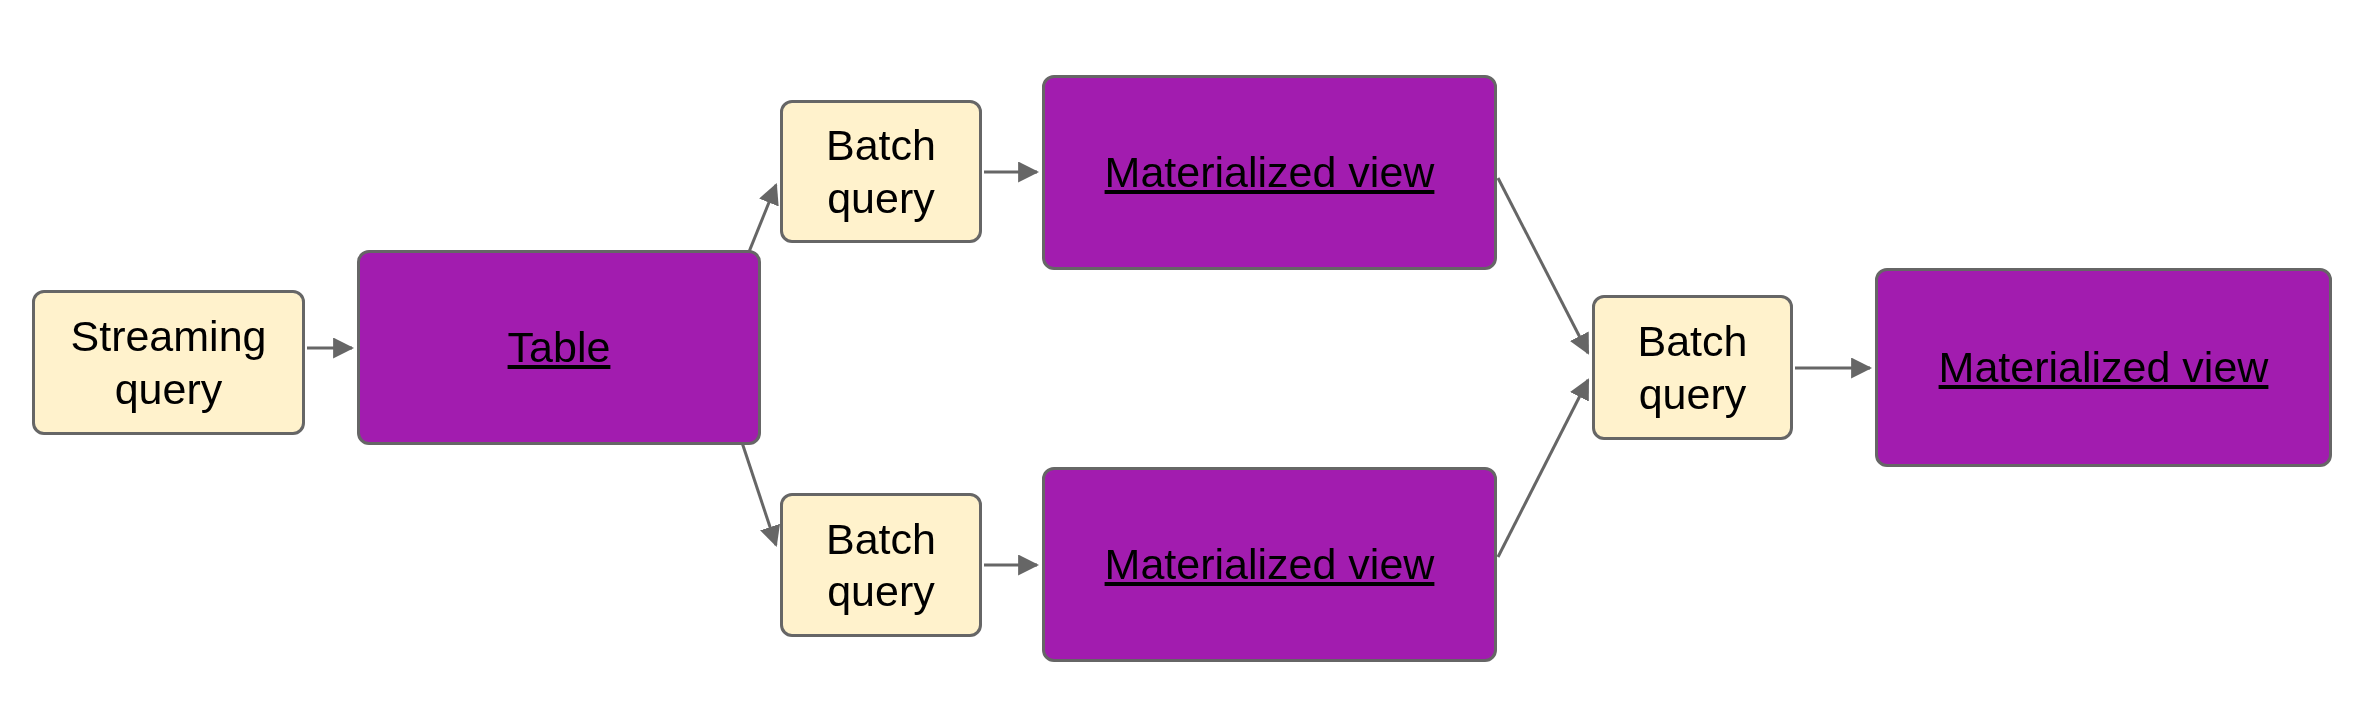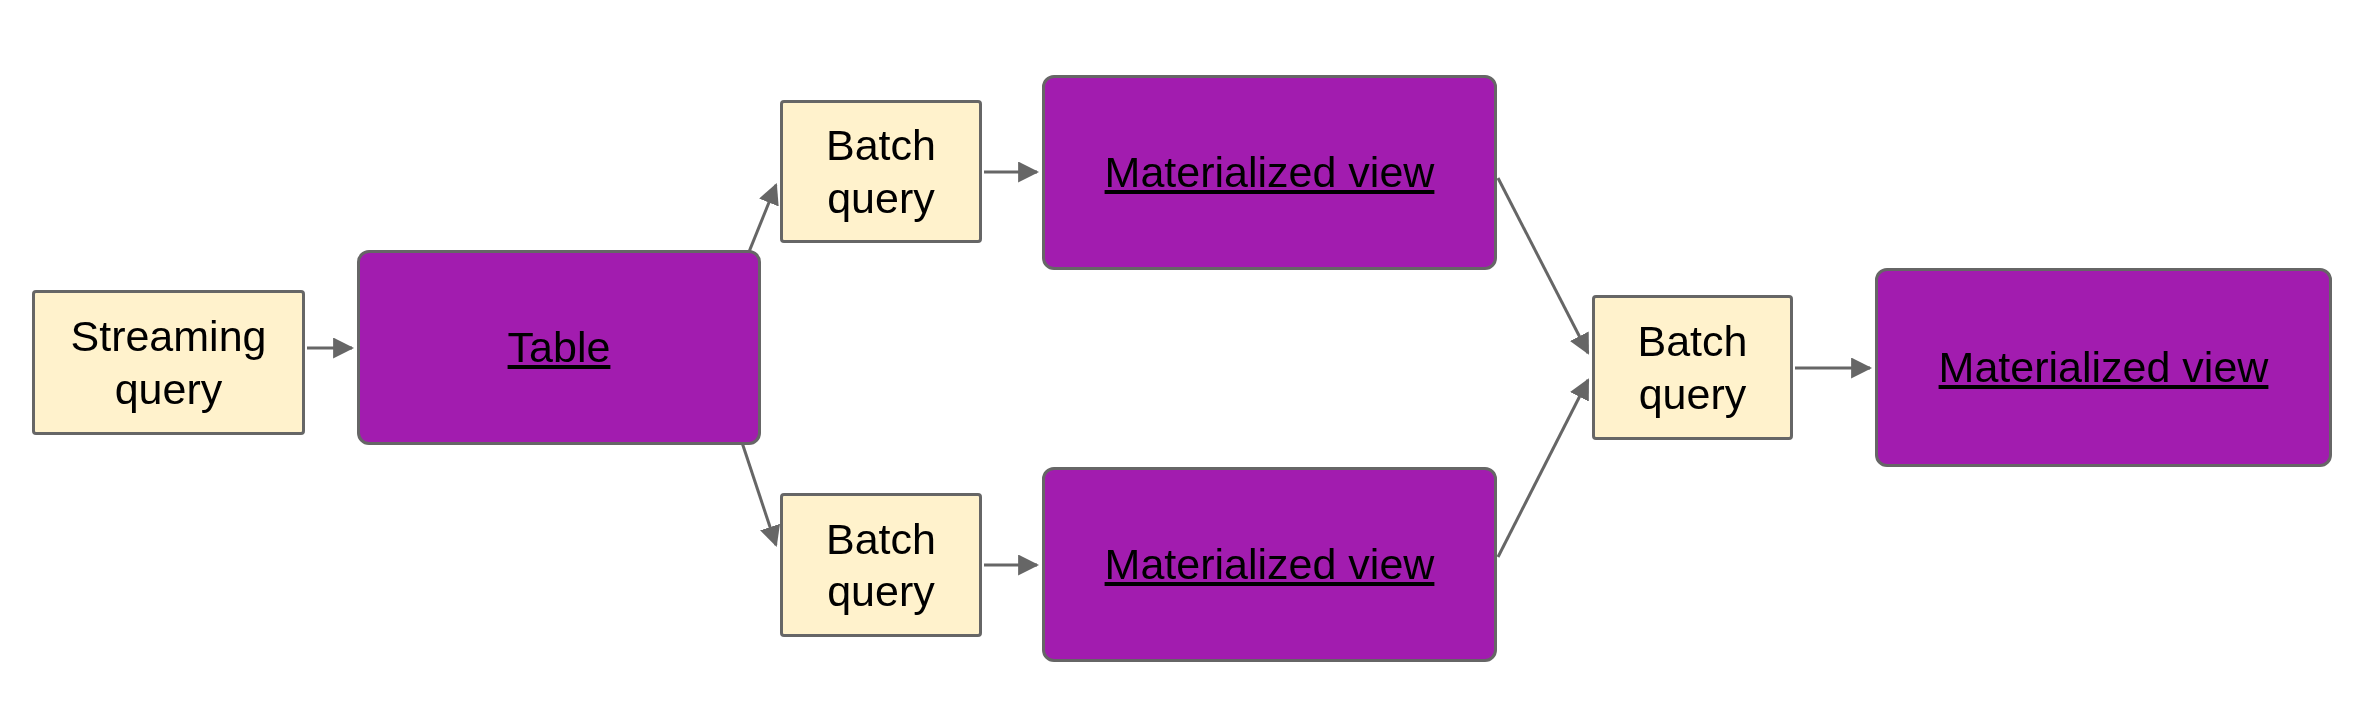--- a/index.html
+++ b/index.html
@@ -30,21 +30,21 @@
     justify-content: center;
     text-align: center;
     font-size: 43px;
     line-height: 1.22;
     color: #000000;
     padding: 4px 10px;
   }
   .node.query {
     background: #fff2cc;
     border: 3px solid #666666;
-    border-radius: 4px;
+    border-radius: 12px;
   }
   .node.dataset {
     background: #a21caf;
     border: 3px solid #666666;
     border-radius: 12px;
     text-decoration: underline;
   }
   
   #n-streaming-query      { left: 32px;   top: 275px; width: 273px; height: 145px; margin-top: 15px; }
   #n-table                { left: 357px;  top: 250px; width: 404px; height: 195px; }

